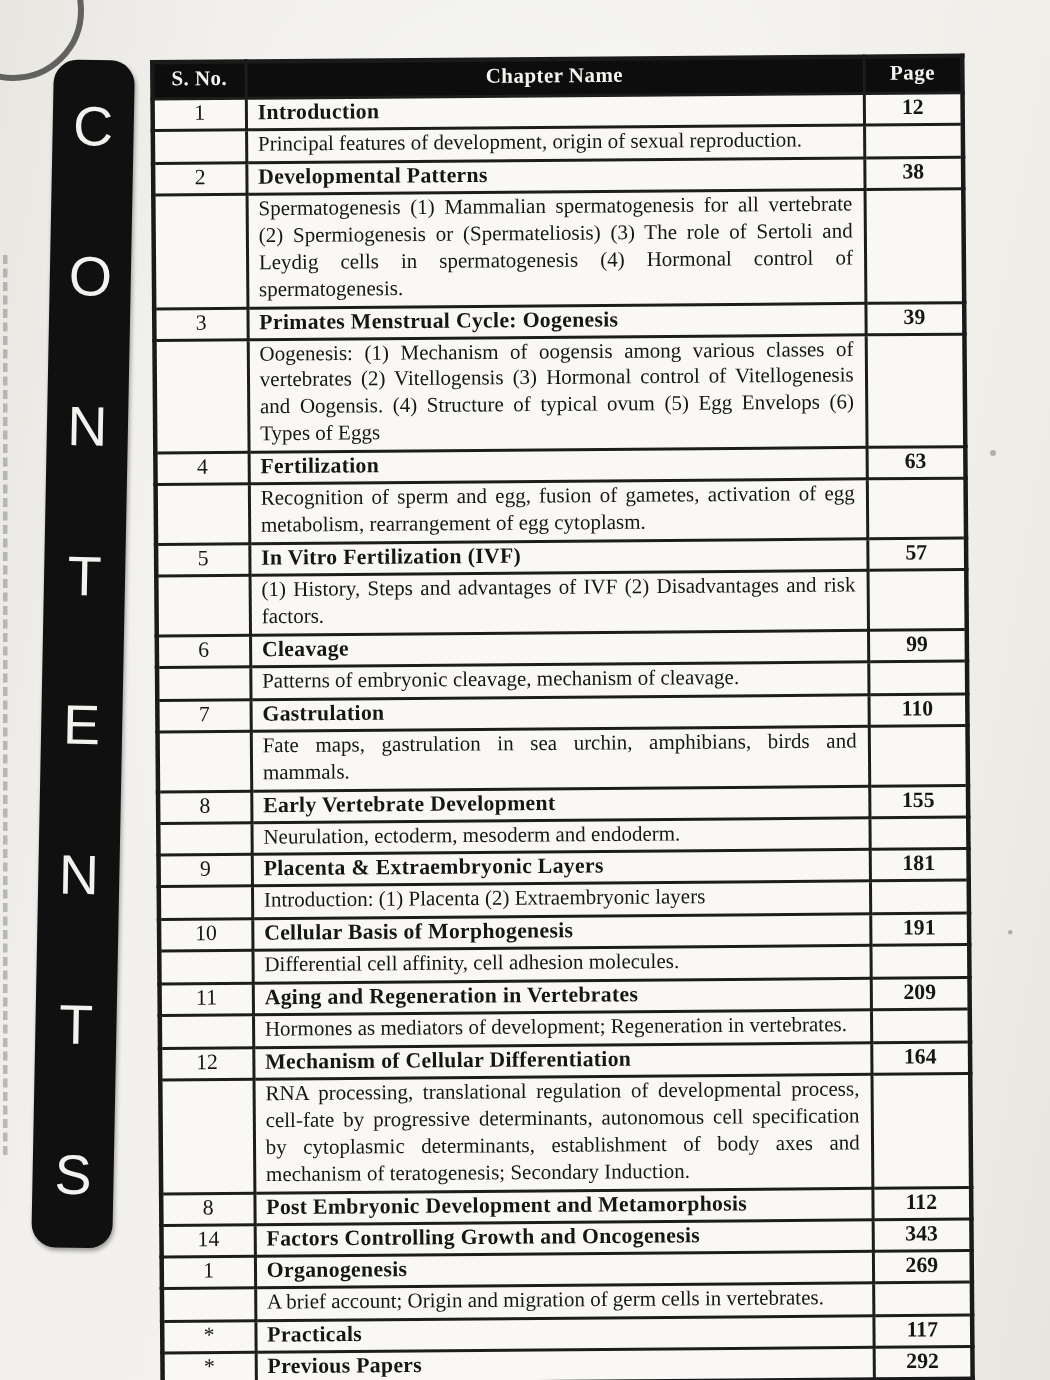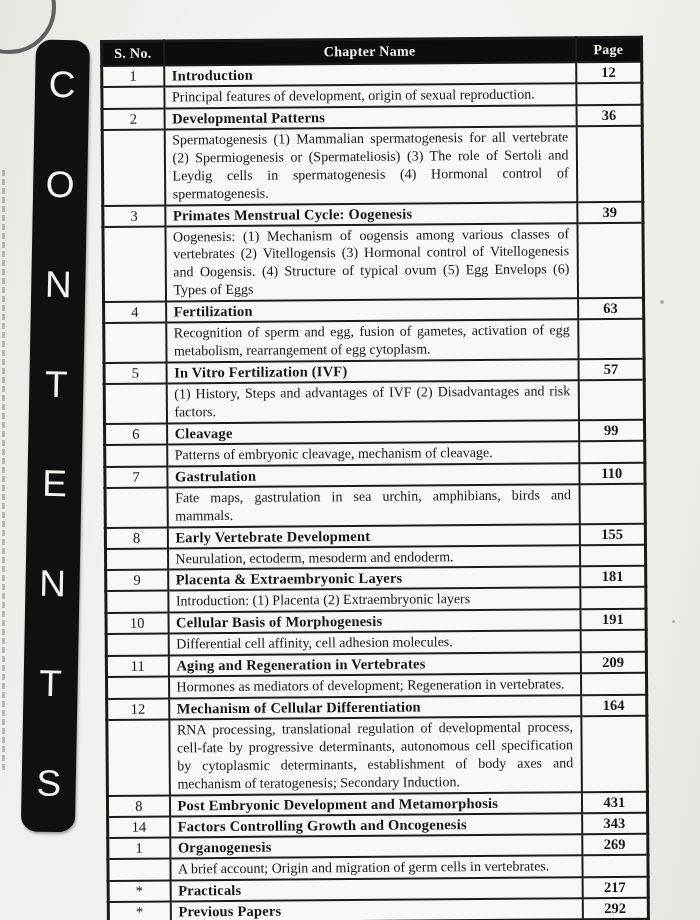--- a/index.html
+++ b/index.html
@@ -105,21 +105,21 @@
           <td class="c-page">12</td>
         </tr>
         <tr>
           <td class="c-empty"></td>
           <td class="c-desc">Principal features of development, origin of sexual reproduction.</td>
           <td class="c-empty"></td>
         </tr>
         <tr>
           <td class="c-sno">2</td>
           <td class="c-title">Developmental Patterns</td>
-          <td class="c-page">36</td>
+          <td class="c-page">38</td>
         </tr>
         <tr>
           <td class="c-empty"></td>
           <td class="c-desc">Spermatogenesis (1) Mammalian spermatogenesis for all vertebrate (2) Spermiogenesis or (Spermateliosis) (3) The role of Sertoli and Leydig cells in spermatogenesis (4) Hormonal control of spermatogenesis.</td>
           <td class="c-empty"></td>
         </tr>
         <tr>
           <td class="c-sno">3</td>
           <td class="c-title">Primates Menstrual Cycle: Oogenesis</td>
           <td class="c-page">39</td>
@@ -215,41 +215,41 @@
           <td class="c-page">164</td>
         </tr>
         <tr>
           <td class="c-empty"></td>
           <td class="c-desc">RNA processing, translational regulation of developmental process, cell-fate by progressive determinants, autonomous cell specification by cytoplasmic determinants, establishment of body axes and mechanism of teratogenesis; Secondary Induction.</td>
           <td class="c-empty"></td>
         </tr>
         <tr>
           <td class="c-sno">8</td>
           <td class="c-title">Post Embryonic Development and Metamorphosis</td>
-          <td class="c-page">431</td>
+          <td class="c-page">112</td>
         </tr>
         <tr>
           <td class="c-sno">14</td>
           <td class="c-title">Factors Controlling Growth and Oncogenesis</td>
           <td class="c-page">343</td>
         </tr>
         <tr>
           <td class="c-sno">1</td>
           <td class="c-title">Organogenesis</td>
           <td class="c-page">269</td>
         </tr>
         <tr>
           <td class="c-empty"></td>
           <td class="c-desc">A brief account; Origin and migration of germ cells in vertebrates.</td>
           <td class="c-empty"></td>
         </tr>
         <tr>
           <td class="c-sno">*</td>
           <td class="c-title">Practicals</td>
-          <td class="c-page">217</td>
+          <td class="c-page">117</td>
         </tr>
         <tr>
           <td class="c-sno">*</td>
           <td class="c-title">Previous Papers</td>
           <td class="c-page">292</td>
         </tr>
       </tbody>
   </table>
 
 </div>

